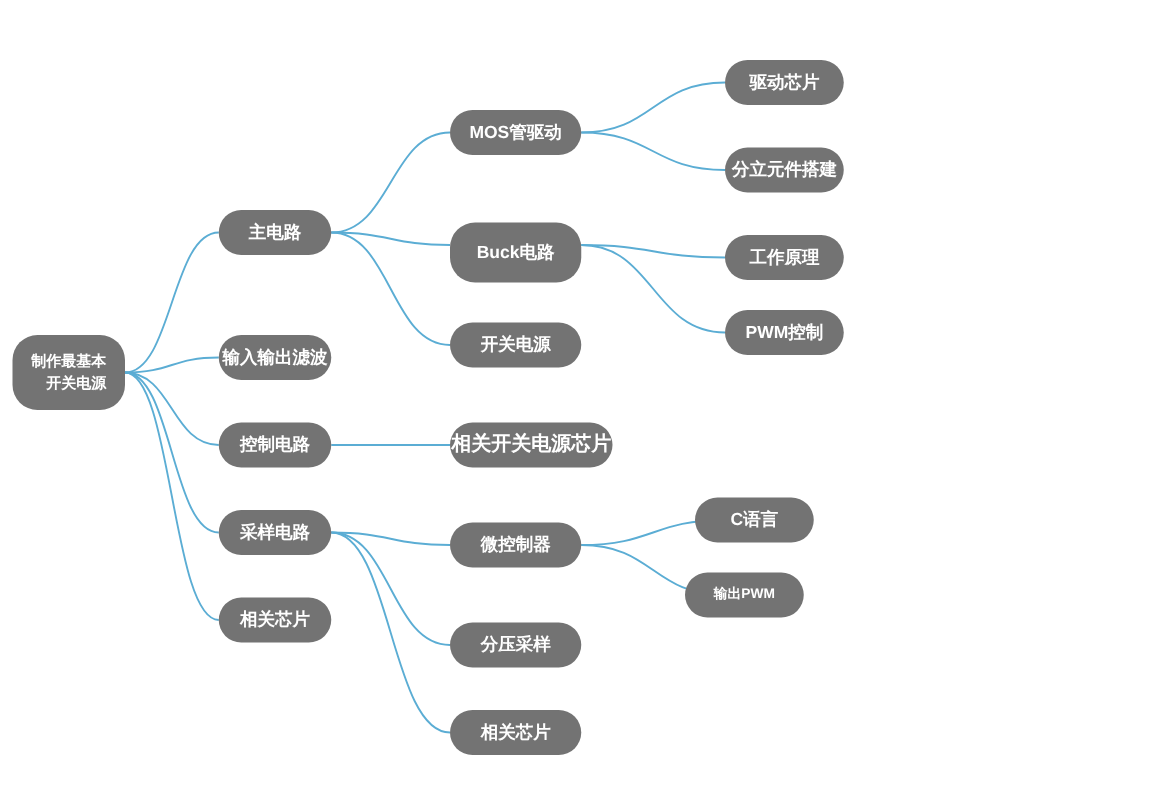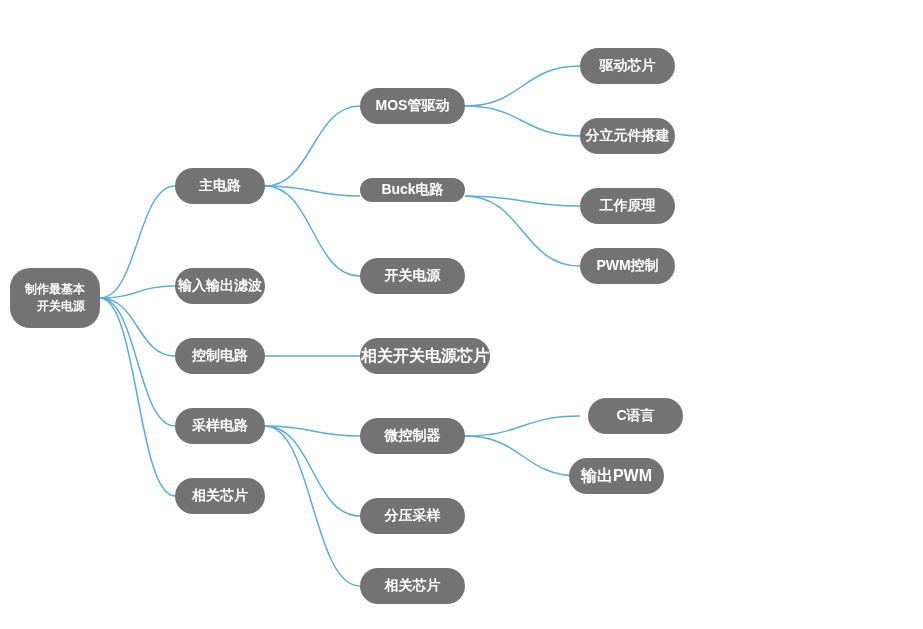--- a/index.html
+++ b/index.html
@@ -71,27 +71,27 @@
     </svg>
   <div id="nodes-layer">
       <div class="node" style="left: 10px; top: 268px; width: 90px; height: 60px; font-size: 12px; text-align: right;">制作最基本
 开关电源</div>
       <div class="node" style="left: 175px; top: 168px; width: 90px; height: 36px; font-size: 14px;">主电路</div>
       <div class="node" style="left: 175px; top: 268px; width: 90px; height: 36px; font-size: 14px;">输入输出滤波</div>
       <div class="node" style="left: 175px; top: 338px; width: 90px; height: 36px; font-size: 14px;">控制电路</div>
       <div class="node" style="left: 175px; top: 408px; width: 90px; height: 36px; font-size: 14px;">采样电路</div>
       <div class="node" style="left: 175px; top: 478px; width: 90px; height: 36px; font-size: 14px;">相关芯片</div>
       <div class="node" style="left: 360px; top: 88px; width: 105px; height: 36px; font-size: 14px;">MOS管驱动</div>
-      <div class="node" style="left: 360px; top: 178px; width: 105px; height: 24px; font-size: 14px;">Buck电路</div>
+      <div class="node" style="left: 360px; top: 178px; width: 105px; height: 48px; font-size: 14px;">Buck电路</div>
       <div class="node" style="left: 360px; top: 258px; width: 105px; height: 36px; font-size: 14px;">开关电源</div>
       <div class="node" style="left: 360px; top: 338px; width: 130px; height: 36px; font-size: 16px;">相关开关电源芯片</div>
       <div class="node" style="left: 360px; top: 418px; width: 105px; height: 36px; font-size: 14px;">微控制器</div>
       <div class="node" style="left: 360px; top: 498px; width: 105px; height: 36px; font-size: 14px;">分压采样</div>
       <div class="node" style="left: 360px; top: 568px; width: 105px; height: 36px; font-size: 14px;">相关芯片</div>
       <div class="node" style="left: 580px; top: 48px; width: 95px; height: 36px; font-size: 14px;">驱动芯片</div>
       <div class="node" style="left: 580px; top: 118px; width: 95px; height: 36px; font-size: 14px;">分立元件搭建</div>
       <div class="node" style="left: 580px; top: 188px; width: 95px; height: 36px; font-size: 14px;">工作原理</div>
       <div class="node" style="left: 580px; top: 248px; width: 95px; height: 36px; font-size: 14px;">PWM控制</div>
-      <div class="node" style="left: 588px; top: 398px; width: 95px; height: 36px; font-size: 14px;">C语言</div>
-      <div class="node" style="left: 569px; top: 458px; width: 95px; height: 36px; font-size: 16px;">输出PWM</div>
+      <div class="node" style="left: 556px; top: 398px; width: 95px; height: 36px; font-size: 14px;">C语言</div>
+      <div class="node" style="left: 548px; top: 458px; width: 95px; height: 36px; font-size: 11px;">输出PWM</div>
     </div>
   <div class="watermark"></div>
 </div>
 
 </body></html>

